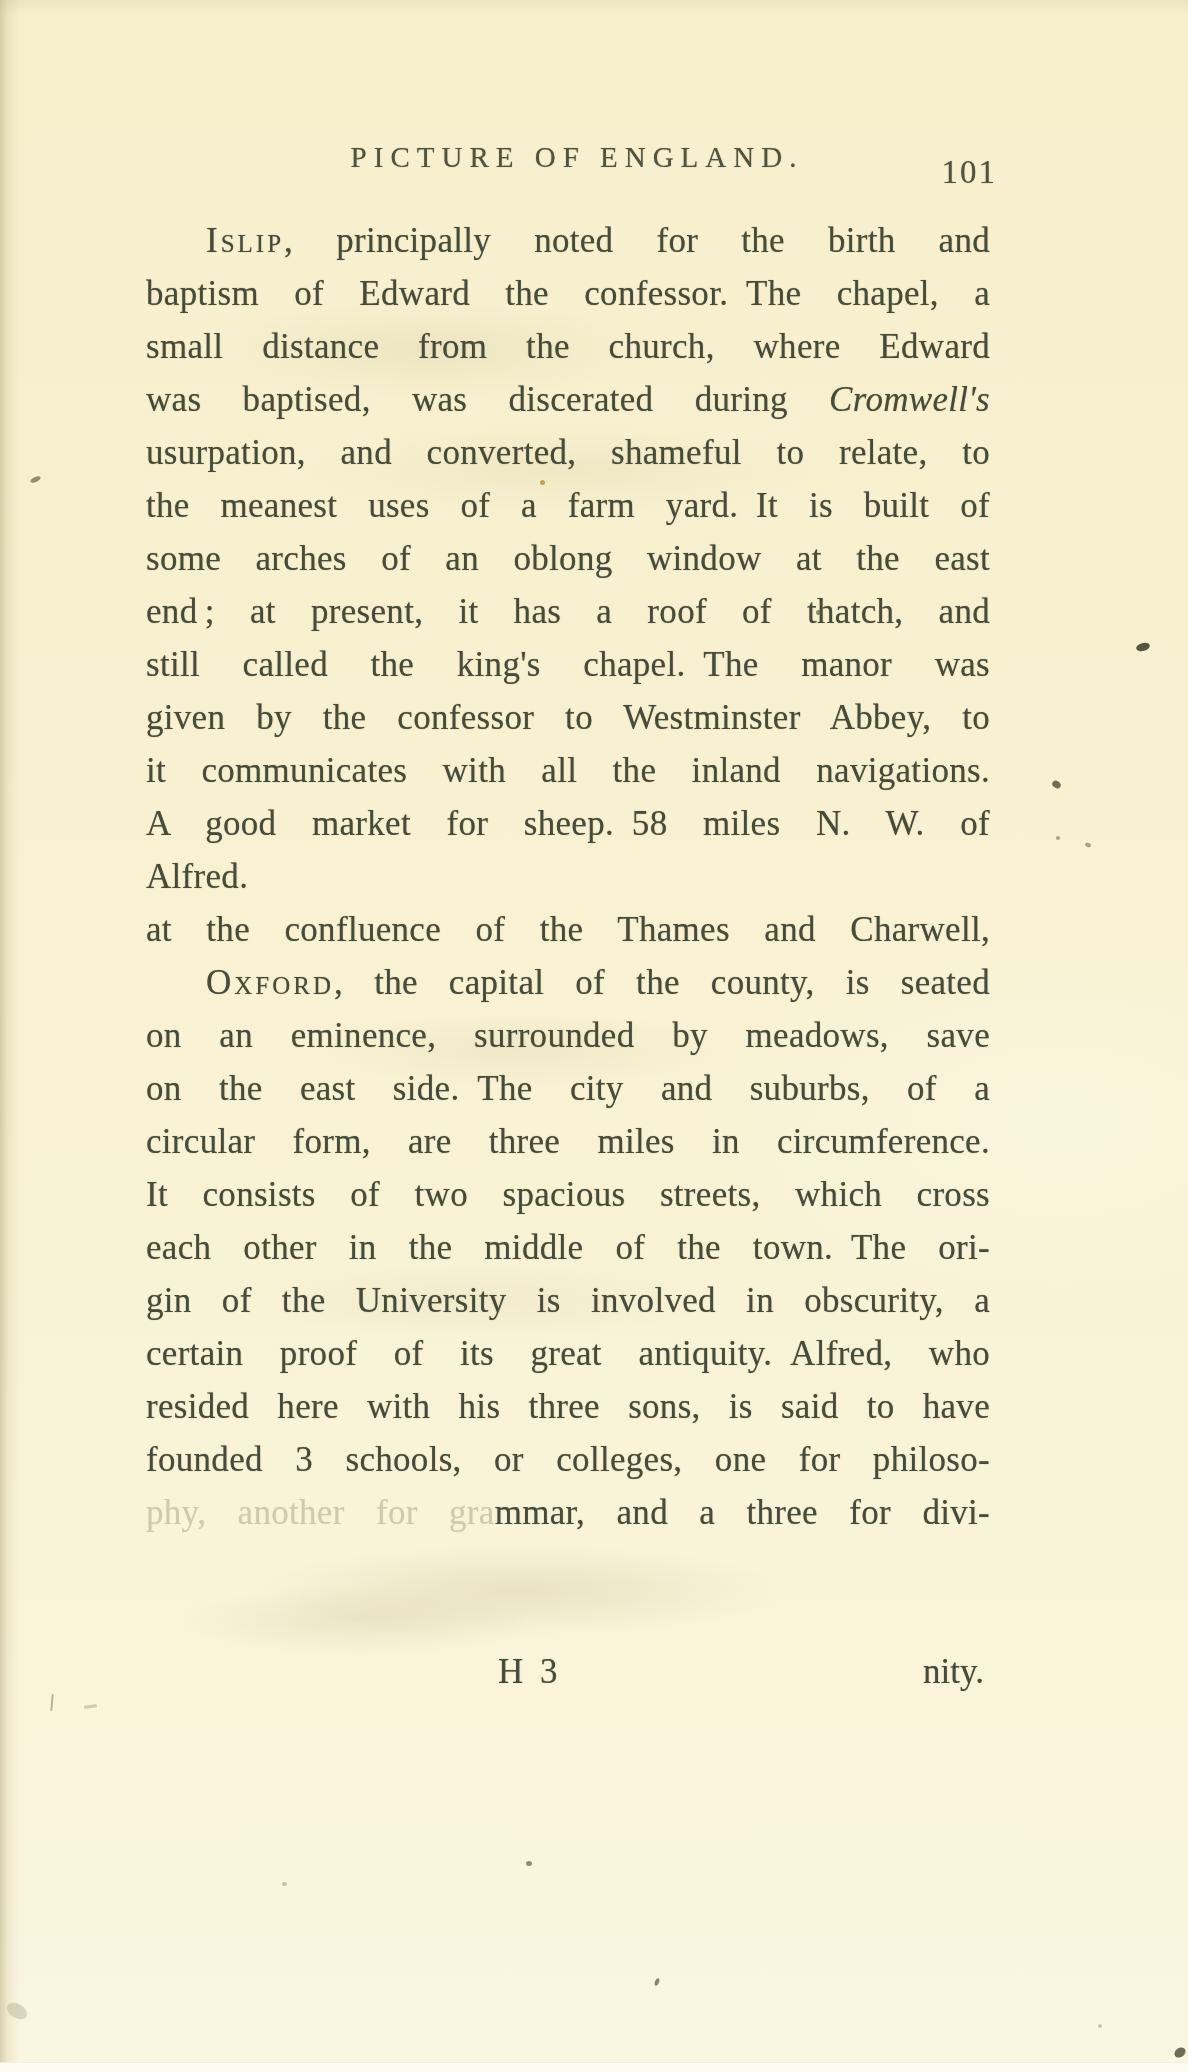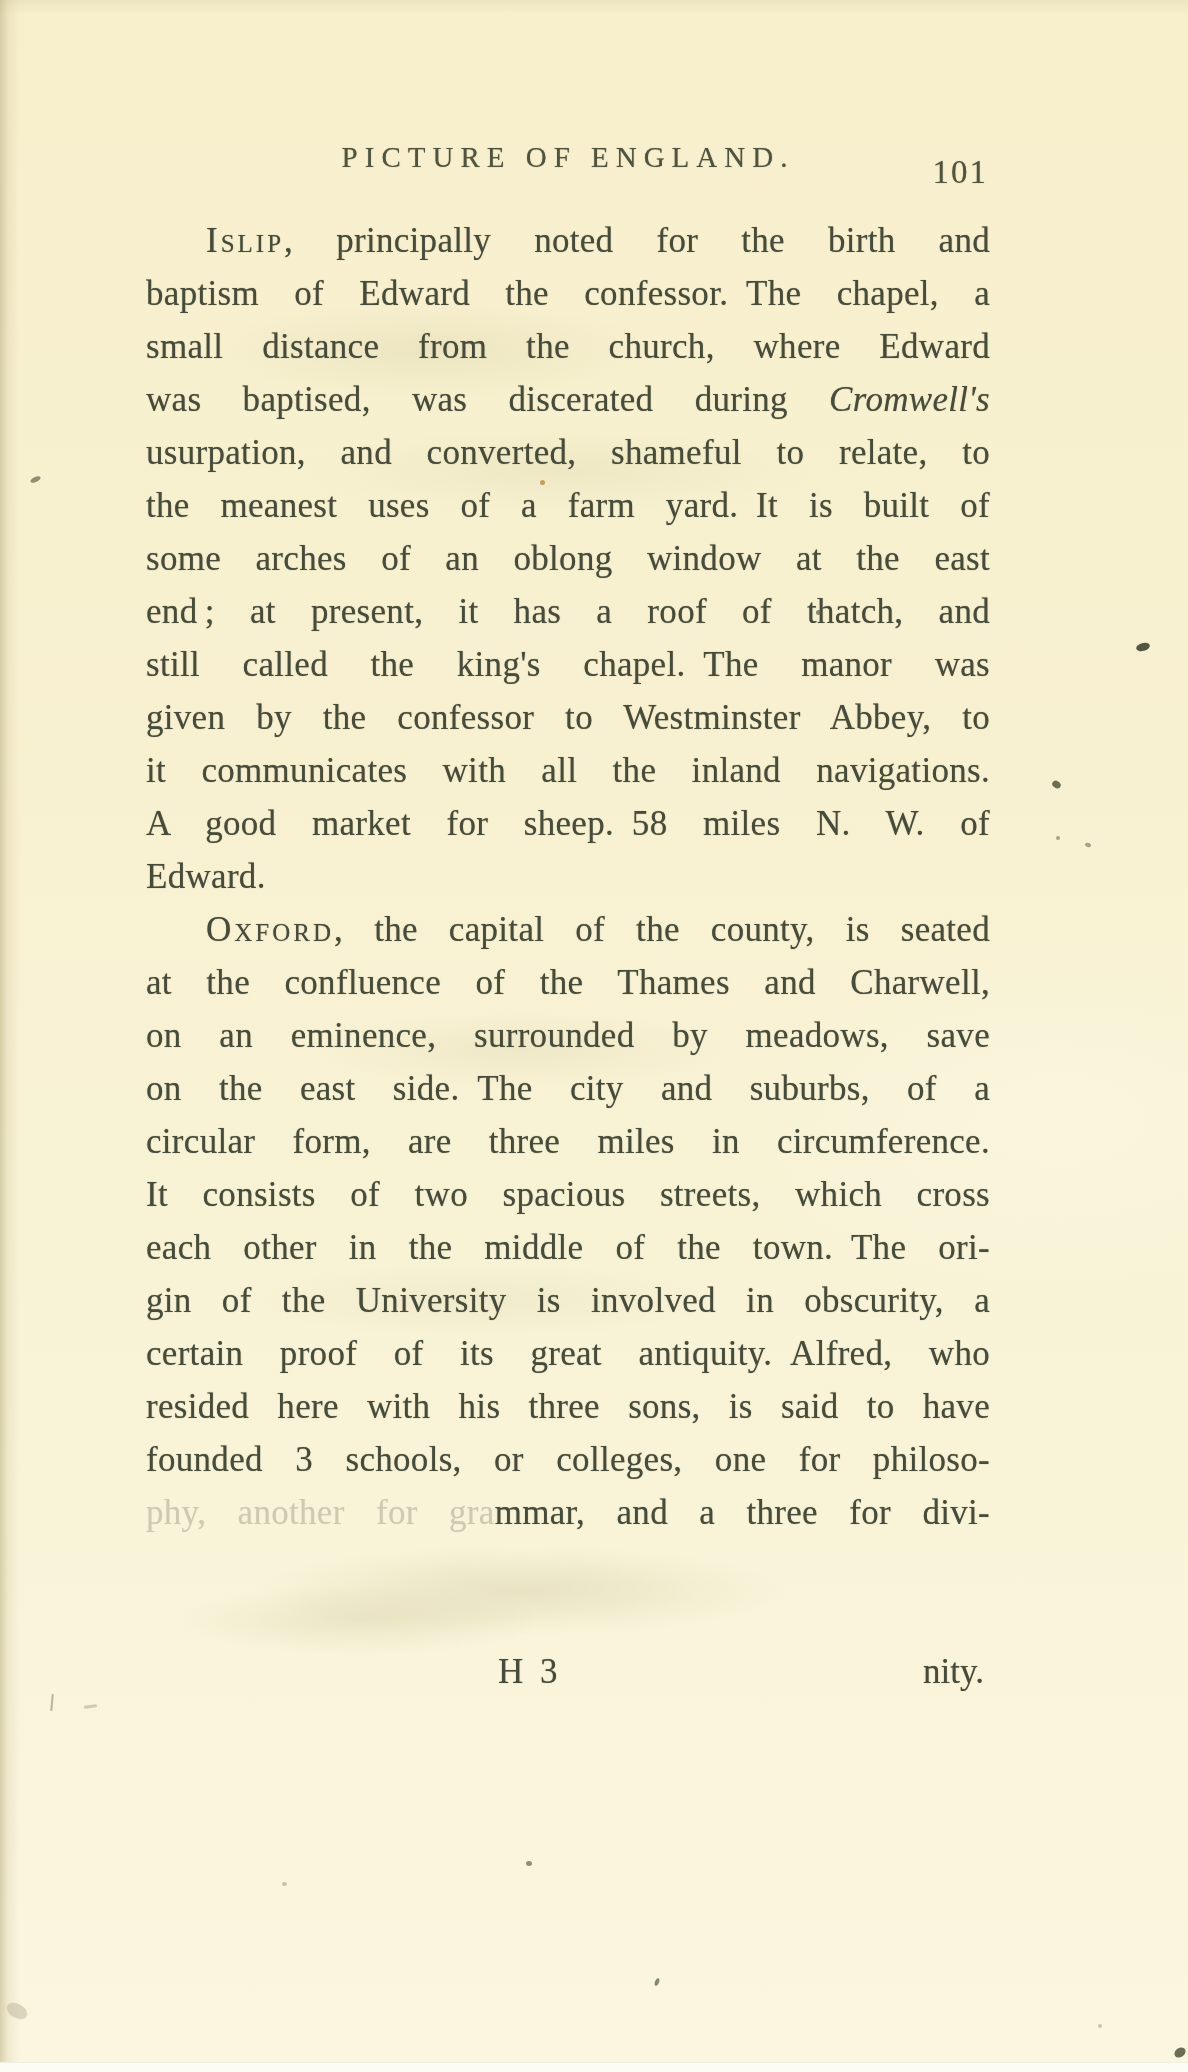--- a/index.html
+++ b/index.html
@@ -27,21 +27,21 @@
       radial-gradient(ellipse 380px 65px at 520px 1590px, rgba(184,178,130,0.26), transparent 70%),
       radial-gradient(ellipse 260px 50px at 360px 1620px, rgba(184,178,130,0.22), transparent 70%),
       radial-gradient(ellipse 500px 260px at 1060px 1120px, rgba(250,248,230,0.5), transparent 75%);
   }
   
   .bottom-edge{
     position:absolute;left:0;right:0;bottom:0;height:9px;
     background:#fcfcf3;border-top:1px solid rgba(150,145,110,0.12);
   }
   .header{
-    position:absolute;left:146px;top:141px;width:844px;height:40px;
+    position:absolute;left:155px;top:141px;width:844px;height:40px;
     color:#50543f;
   }
   .htitle{
     display:block;text-align:center;
     font-size:29px;letter-spacing:7px;
     text-shadow:0 0 1px rgba(76,80,60,0.6);
   }
   .pagenum{
     position:absolute;right:2px;top:-2px;
     font-size:33px;letter-spacing:2px;
@@ -85,23 +85,23 @@
       <div class="bline"><span>small distance from the church, where Edward</span></div>
       <div class="bline"><span>was baptised, was discerated during </span><span class="it">Cromwell's</span></div>
       <div class="bline"><span>usurpation, and converted, shameful to relate, to</span></div>
       <div class="bline"><span>the meanest uses of a farm yard. It is built of</span></div>
       <div class="bline"><span>some arches of an oblong window at the east</span></div>
       <div class="bline"><span>end ; at present, it has a roof of thatch, and</span></div>
       <div class="bline"><span>still called the king's chapel. The manor was</span></div>
       <div class="bline"><span>given by the confessor to Westminster Abbey, to</span></div>
       <div class="bline"><span>it communicates with all the inland navigations.</span></div>
       <div class="bline"><span>A good market for sheep. 58 miles N. W. of</span></div>
-      <div class="bline nojust"><span>Edward.</span></div>
+      <div class="bline nojust"><span>Alfred.</span></div>
+      <div class="bline"><span>at the confluence of the Thames and Charwell,</span></div>
       <div class="bline indent"><span class="sc">Oxford</span><span>, the capital of the county, is seated</span></div>
-      <div class="bline"><span>at the confluence of the Thames and Charwell,</span></div>
       <div class="bline"><span>on an eminence, surrounded by meadows, save</span></div>
       <div class="bline"><span>on the east side. The city and suburbs, of a</span></div>
       <div class="bline"><span>circular form, are three miles in circumference.</span></div>
       <div class="bline"><span>It consists of two spacious streets, which cross</span></div>
       <div class="bline"><span>each other in the middle of the town. The ori-</span></div>
       <div class="bline"><span>gin of the University is involved in obscurity, a</span></div>
       <div class="bline"><span>certain proof of its great antiquity. Alfred, who</span></div>
       <div class="bline"><span>resided here with his three sons, is said to have</span></div>
       <div class="bline"><span>founded 3 schools, or colleges, one for philoso-</span></div>
       <div class="bline"><span class="faded">phy, another for gra</span><span>mmar, and a three for divi-</span></div>

